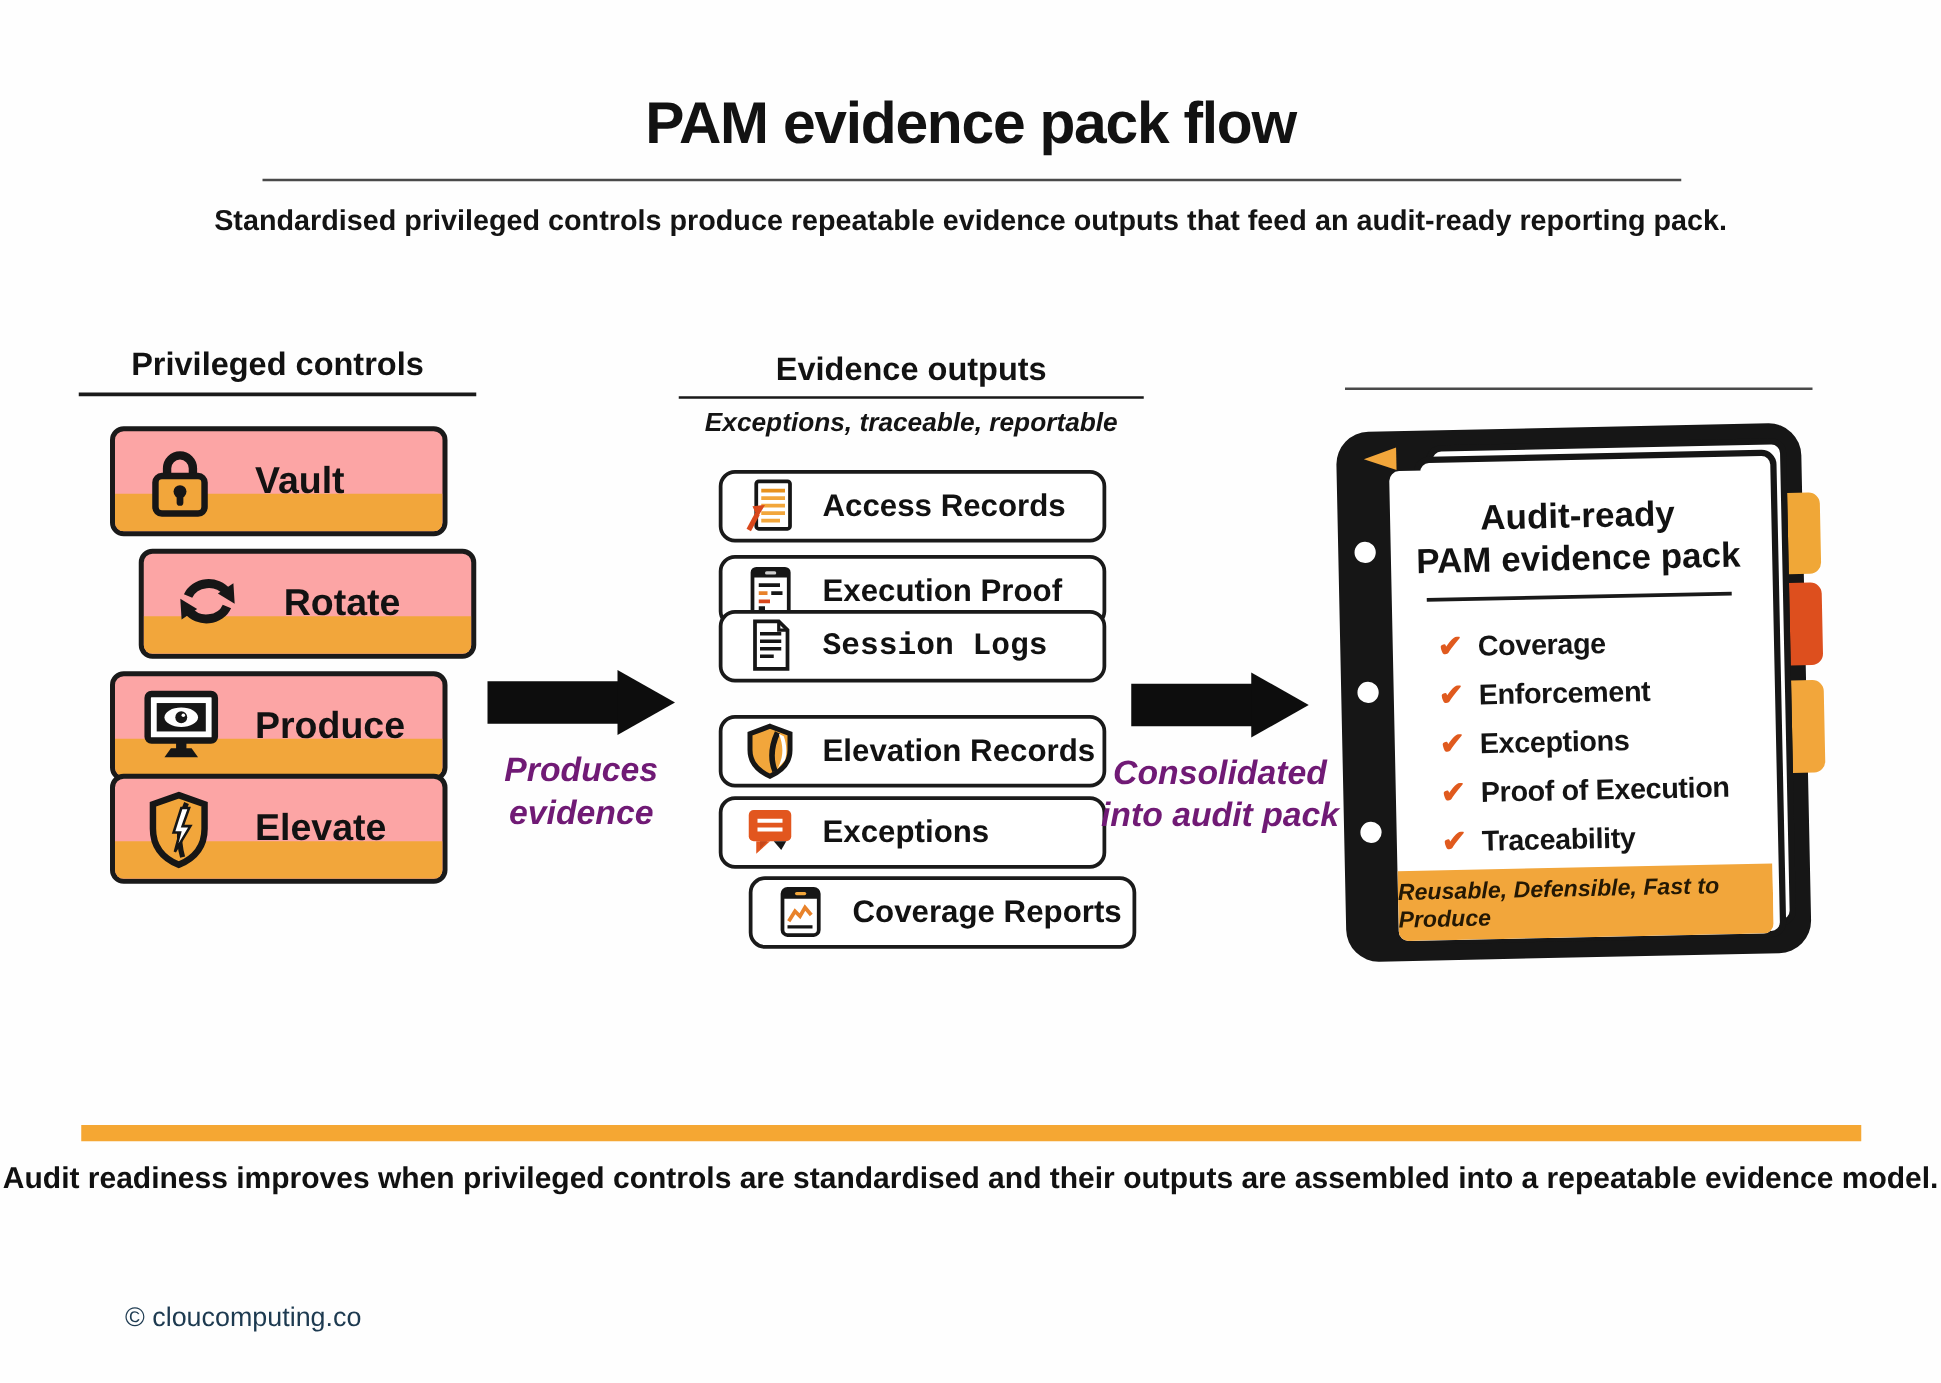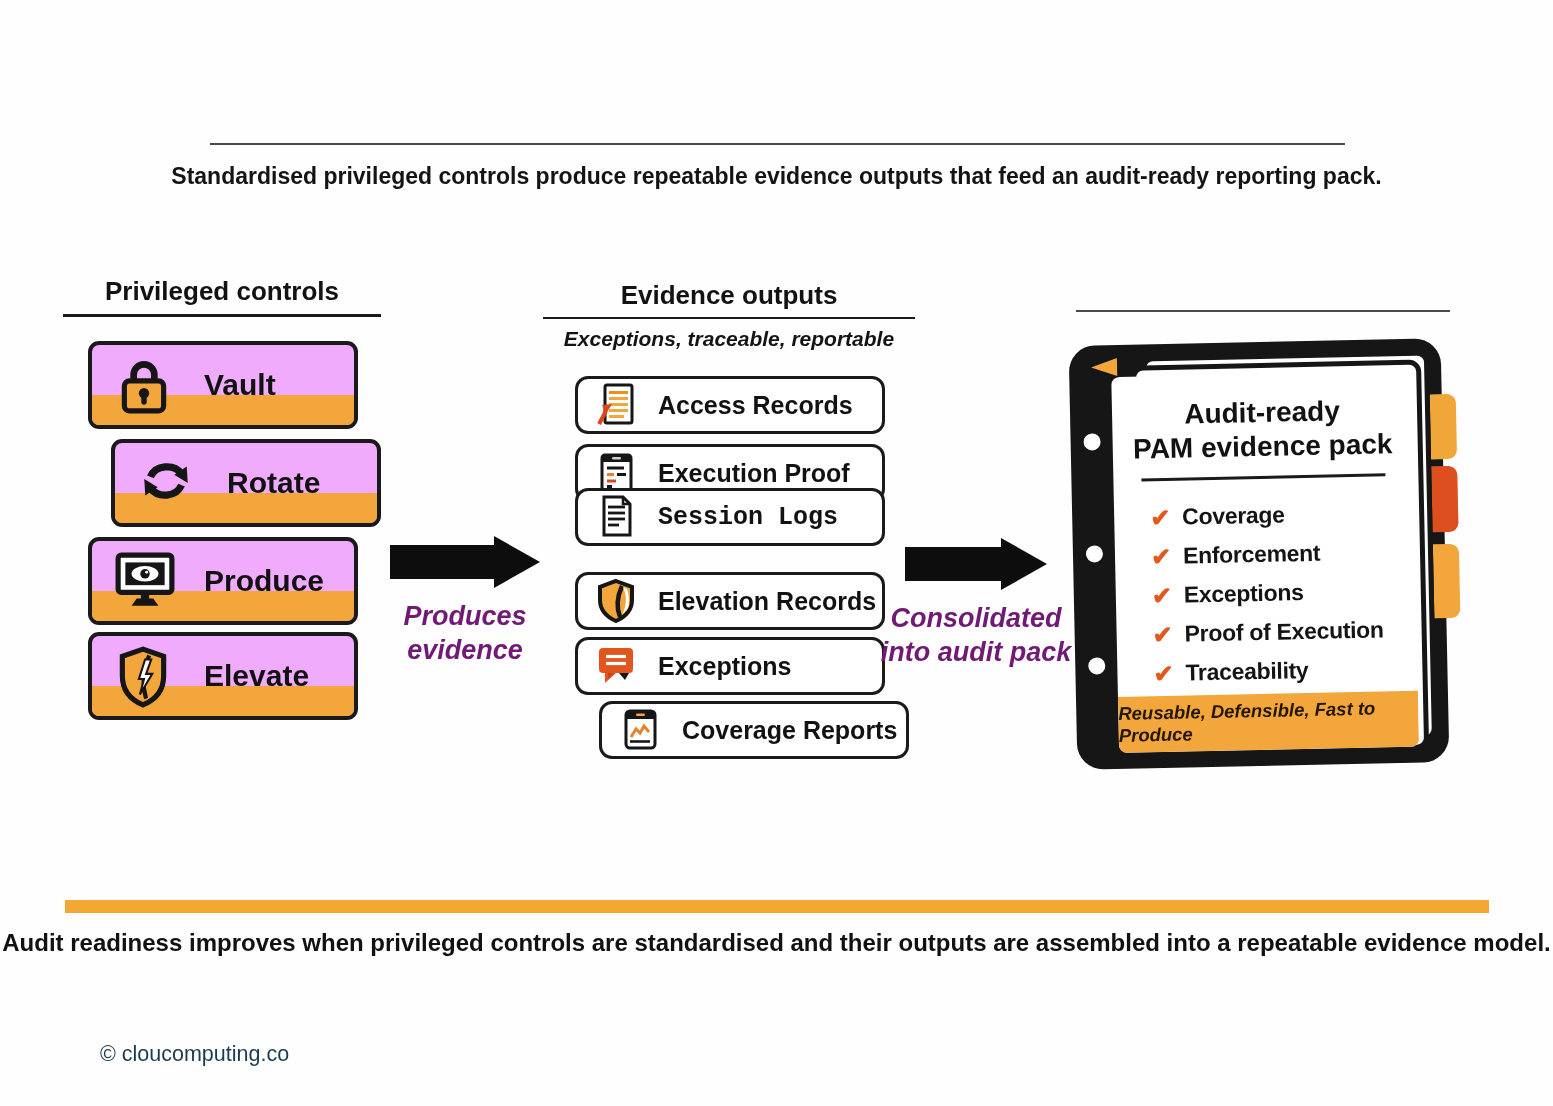--- a/index.html
+++ b/index.html
@@ -12,21 +12,21 @@
            font-size:47px; font-weight:bold; letter-spacing:-1px; color:#121212; }
   .title-rule { position:absolute; top:143px; left:210px; width:1135px; height:2px; background:#4a4a4a; }
   .subtitle { position:absolute; top:163px; left:0; width:100%; text-align:center;
               font-size:23px; font-weight:bold; color:#141414; }
 
   
   .col-head { position:absolute; text-align:center; font-size:26px; font-weight:bold; color:#121212; }
   .col-rule { position:absolute; height:3px; background:#1a1a1a; }
 
   
-  .ctl-card { position:absolute; left:88px; width:270px; height:88px; background:#f0abfc;
+  .ctl-card { position:absolute; left:88px; width:270px; height:88px; background:#fca5a5;
               border:4px solid #1a1a1a; border-radius:11px; overflow:hidden; }
   .ctl-strip { position:absolute; left:0; right:0; bottom:0; height:30px; background:#F2A63B; }
   .ctl-icon { position:absolute; left:22px; top:50%; transform:translateY(-50%); width:60px; height:62px; }
   .ctl-label { position:absolute; left:112px; top:50%; transform:translateY(-50%);
                font-size:30px; font-weight:bold; color:#121212; }
 
   
   .flow-arrow { position:absolute; height:52px; }
   .flow-arrow .shaft { position:absolute; left:0; top:9px; height:34px; background:#0d0d0d; }
   .flow-arrow .head  { position:absolute; top:0; width:0; height:0;
@@ -79,20 +79,21 @@
   .brand { position:absolute; left:1197px; top:1030px; display:flex; align-items:center; }
   .brand-text { margin-left:12px; font-size:29px; font-weight:bold; color:#17314a; letter-spacing:-0.5px; }
 
   svg { display:block; }
 </style>
 </head>
 <body>
 
 <div class="canvas">
 
+  <div class="title">PAM evidence pack flow</div>
   <div class="title-rule"></div>
   <div class="subtitle">Standardised privileged controls produce repeatable evidence outputs that feed an audit-ready reporting pack.</div>
 
   <div class="col-head" style="left:63px; top:276px; width:318px;">Privileged controls</div>
   <div class="col-rule" style="left:63px; top:314px; width:318px;"></div>
 
   <div class="ctl-card" style="top:341px;">
     <div class="ctl-strip"></div>
     <span class="ctl-icon">
       <svg viewBox="0 0 56 60" width="60" height="62">
@@ -127,21 +128,21 @@
         <ellipse cx="30" cy="23" rx="13" ry="7.5" fill="#ffffff"></ellipse>
         <circle cx="30" cy="23" r="4.6" fill="#161616"></circle>
         <circle cx="31.6" cy="21.4" r="1.4" fill="#ffffff"></circle>
         <rect x="26" y="41" width="8" height="7" fill="#161616"></rect>
         <polygon points="17,54 43,54 38,47 22,47" fill="#161616"></polygon>
       </svg>
     </span>
     <span class="ctl-label">Produce</span>
   </div>
 
-  <div class="ctl-card" style="top:632px;padding-left:40px;">
+  <div class="ctl-card" style="top:619px;padding-left:40px;">
     <div class="ctl-strip"></div>
     <span class="ctl-icon">
       <svg viewBox="0 0 56 62" width="58" height="64">
         <path d="M28 4 L48 11 V30 C48 44 40 53 28 58 C16 53 8 44 8 30 V11 Z" fill="#F2A63B" stroke="#161616" stroke-width="5"></path>
         <path d="M34 10 C28 24 27 38 31 52" fill="none" stroke="#161616" stroke-width="4"></path>
         <polygon points="30,14 24,33 29,33 25,48 37,28 31,28 36,14" fill="#ffffff" stroke="#161616" stroke-width="2"></polygon>
       </svg>
     </span>
     <span class="ctl-label">Elevate</span>
   </div>

